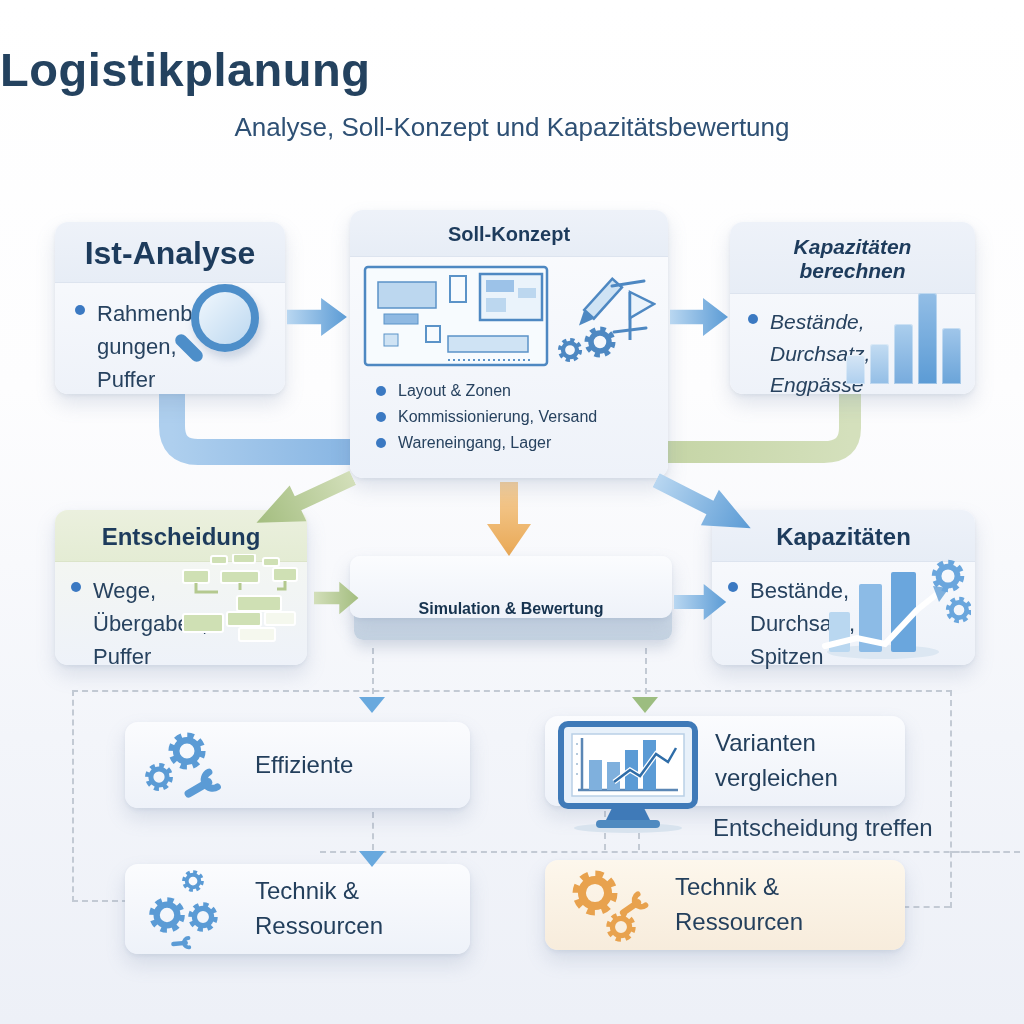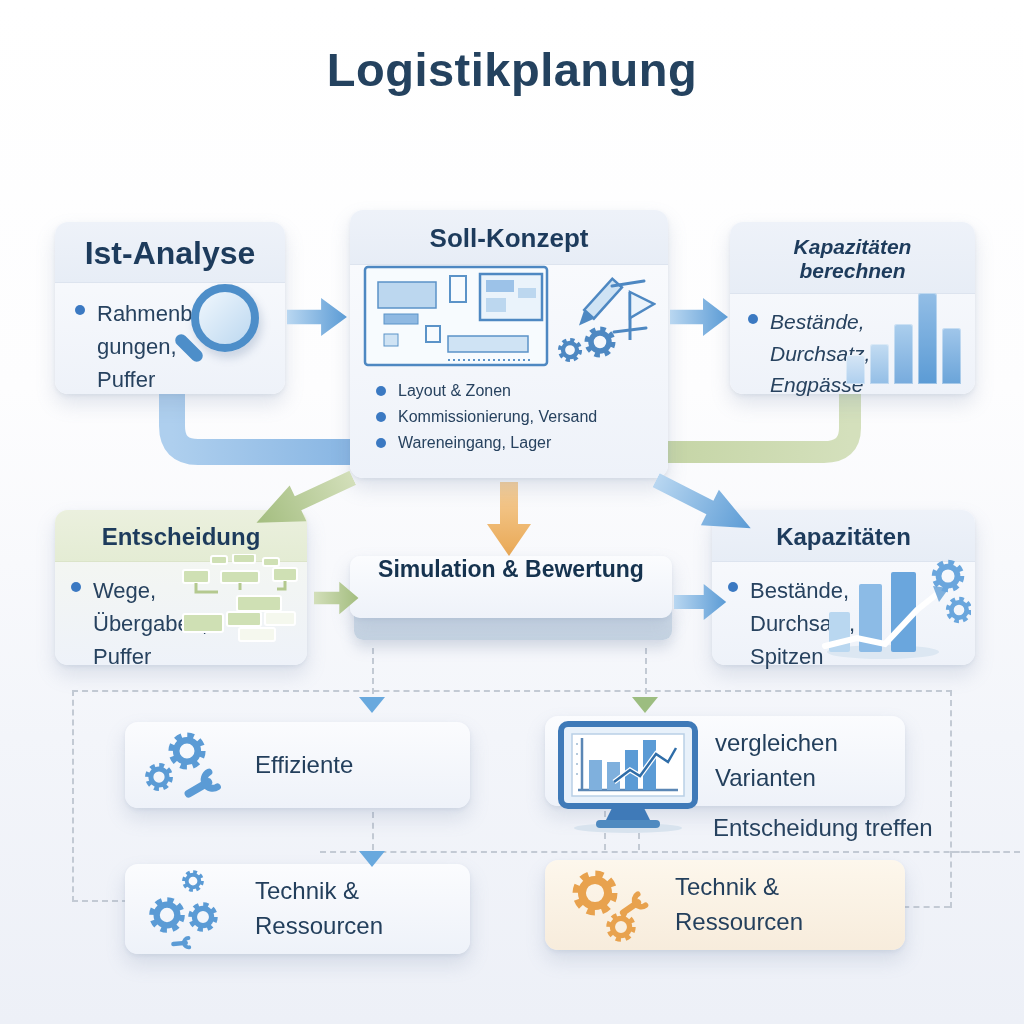--- a/index.html
+++ b/index.html
@@ -3,49 +3,49 @@
 <meta charset="utf-8">
 <style>
   html,body{margin:0;padding:0;background:#fff;}
   #stage{
     position:relative;width:1024px;height:1024px;overflow:hidden;
     font-family:"Liberation Sans","DejaVu Sans",sans-serif;
     background:linear-gradient(180deg,#ffffff 0%,#fdfdfe 38%,#f3f5fa 72%,#edf0f7 100%);
     color:#27425f;
   }
   
-  .title{position:absolute;left:0;top:42px;width:100%;text-align:center;
+  .title{position:absolute;left:0;top:42px;width:100%;text-align:left;
     font-size:47px;font-weight:700;color:#24425f;letter-spacing:.5px;}
   .subtitle{position:absolute;left:0;top:112px;width:100%;text-align:center;
     font-size:26px;font-weight:400;color:#2e5074;}
   
   .box{position:absolute;border-radius:13px;z-index:2;
     background:linear-gradient(180deg,#fbfcfe 0%,#eef2f9 100%);
     box-shadow:0 10px 20px rgba(110,130,165,.20),0 2px 4px rgba(110,130,165,.12);}
   .box-head{margin:0;text-align:center;font-weight:600;color:#1d3b5c;
     padding:13px 8px 10px;border-bottom:1px solid #dde4ef;border-radius:13px 13px 0 0;
     background:linear-gradient(180deg,#eef2f9,#e7edf6);}
   .box-head.green{background:linear-gradient(180deg,#ebf0de,#e4ecd4);border-bottom-color:#dbe4c9;}
   .bullet-row{display:flex;align-items:flex-start;}
   .dot{width:10px;height:10px;border-radius:50%;background:#3b79c2;margin:8px 12px 0 0;flex:none;}
   .blines div{line-height:1.5;}
   
   .ist{left:55px;top:222px;width:230px;height:172px;}
   .ist .box-head{font-size:32px;}
   .ist .box-body{padding:14px 12px 0 20px;font-size:22px;}
   .soll{left:350px;top:210px;width:318px;height:268px;}
-  .soll .box-head{font-size:26px;}
+  .soll .box-head{font-size:20px;}
   .kapb{left:730px;top:222px;width:245px;height:172px;font-style:italic;}
   .kapb .box-head{font-size:21px;}
   .kapb .box-body{padding:12px 12px 0 18px;font-size:21px;}
   .mat{left:55px;top:510px;width:252px;height:155px;background:linear-gradient(180deg,#f6f8ef 0%,#eef2f9 100%);}
   .mat .box-head{font-size:24px;}
   .mat .box-body{padding:12px 10px 0 16px;font-size:22px;}
-  .sim{left:350px;top:556px;width:322px;height:62px;display:flex;align-items:flex-start;justify-content:center;
-    font-size:23px;font-weight:600;color:#16334f;border-radius:10px;}
+  .sim{left:350px;top:556px;width:322px;height:62px;display:flex;align-items:flex-end;justify-content:center;
+    font-size:16px;font-weight:600;color:#16334f;border-radius:10px;}
   .sim-base{position:absolute;left:354px;top:604px;width:318px;height:36px;border-radius:9px;z-index:1;
     background:linear-gradient(180deg,#d5e0ec,#c5d3e2);box-shadow:0 8px 14px rgba(110,130,165,.25);}
   .kap{left:712px;top:510px;width:263px;height:155px;}
   .kap .box-head{font-size:24px;}
   .kap .box-body{padding:12px 10px 0 16px;font-size:22px;}
   .bottom-box{display:flex;align-items:center;font-size:24px;line-height:1.45;color:#233f5c;}
   .eff{left:125px;top:722px;width:345px;height:86px;}
   .varb{left:545px;top:716px;width:360px;height:90px;}
   .varb .txt{margin-left:170px;}
   .entsch{position:absolute;left:713px;top:814px;font-size:24px;color:#27425f;z-index:2;}
@@ -117,20 +117,21 @@
         <circle r="9" fill="none" stroke="currentColor" stroke-width="5.5"></circle>
       </g>
       <g id="wrench">
         <line x1="-15" y1="15" x2="1" y2="-1" stroke="currentColor" stroke-width="8" stroke-linecap="round"></line>
         <path d="M -1,-11 A 8.5,8.5 0 1 0 11,1" fill="none" stroke="currentColor" stroke-width="7" stroke-linecap="round"></path>
       </g>
     </defs>
   </svg>
 
   <div class="title">Logistikplanung</div>
+  <div class="subtitle">Analyse, Soll-Konzept und Kapazitätsbewertung</div>
 
   <svg class="pipe" style="left:140px;top:392px" width="230" height="86">
     <path d="M 32 0 L 32 34 Q 32 60 58 60 L 230 60" fill="none" stroke="url(#gradPipeBlue)" stroke-width="26"></path>
   </svg>
   <svg class="pipe" style="left:652px;top:392px" width="226" height="86">
     <path d="M 198 0 L 198 36 Q 198 60 172 60 L 0 60" fill="none" stroke="url(#gradPipeGreen)" stroke-width="22"></path>
   </svg>
 
   <svg class="arr" style="left:287px;top:296px" width="62" height="42">
     <use href="#arrowR" width="62" height="42" fill="url(#gradBlue)"></use>
@@ -335,22 +336,22 @@
           <use href="#wrench"></use>
         </g>
     </svg>
     <div class="txt">
       <div>Effiziente</div>
     </div>
   </section>
 
   <section class="box bottom-box varb">
     <div class="txt">
+      <div>Varianten</div>
       <div>vergleichen</div>
-      <div>Varianten</div>
     </div>
   </section>
   <svg class="monitor" width="146" height="114" viewBox="0 0 146 114">
     <ellipse cx="72" cy="108" rx="54" ry="5" fill="#d8e3ee"></ellipse>
     <rect x="5" y="4" width="134" height="82" rx="7" fill="#e8f1fa" stroke="#3f7ab8" stroke-width="6"></rect>
     <rect x="16" y="14" width="112" height="62" fill="#ffffff" stroke="#b9d0e6" stroke-width="1.5"></rect>
     <line x1="26" y1="18" x2="26" y2="70" stroke="#5b87b5" stroke-width="2.5"></line>
     <line x1="22" y1="70" x2="122" y2="70" stroke="#5b87b5" stroke-width="2.5"></line>
     <g stroke="#9db8d2" stroke-width="1.5" stroke-dasharray="2 3">
       <line x1="20" y1="24" x2="23" y2="24"></line>

